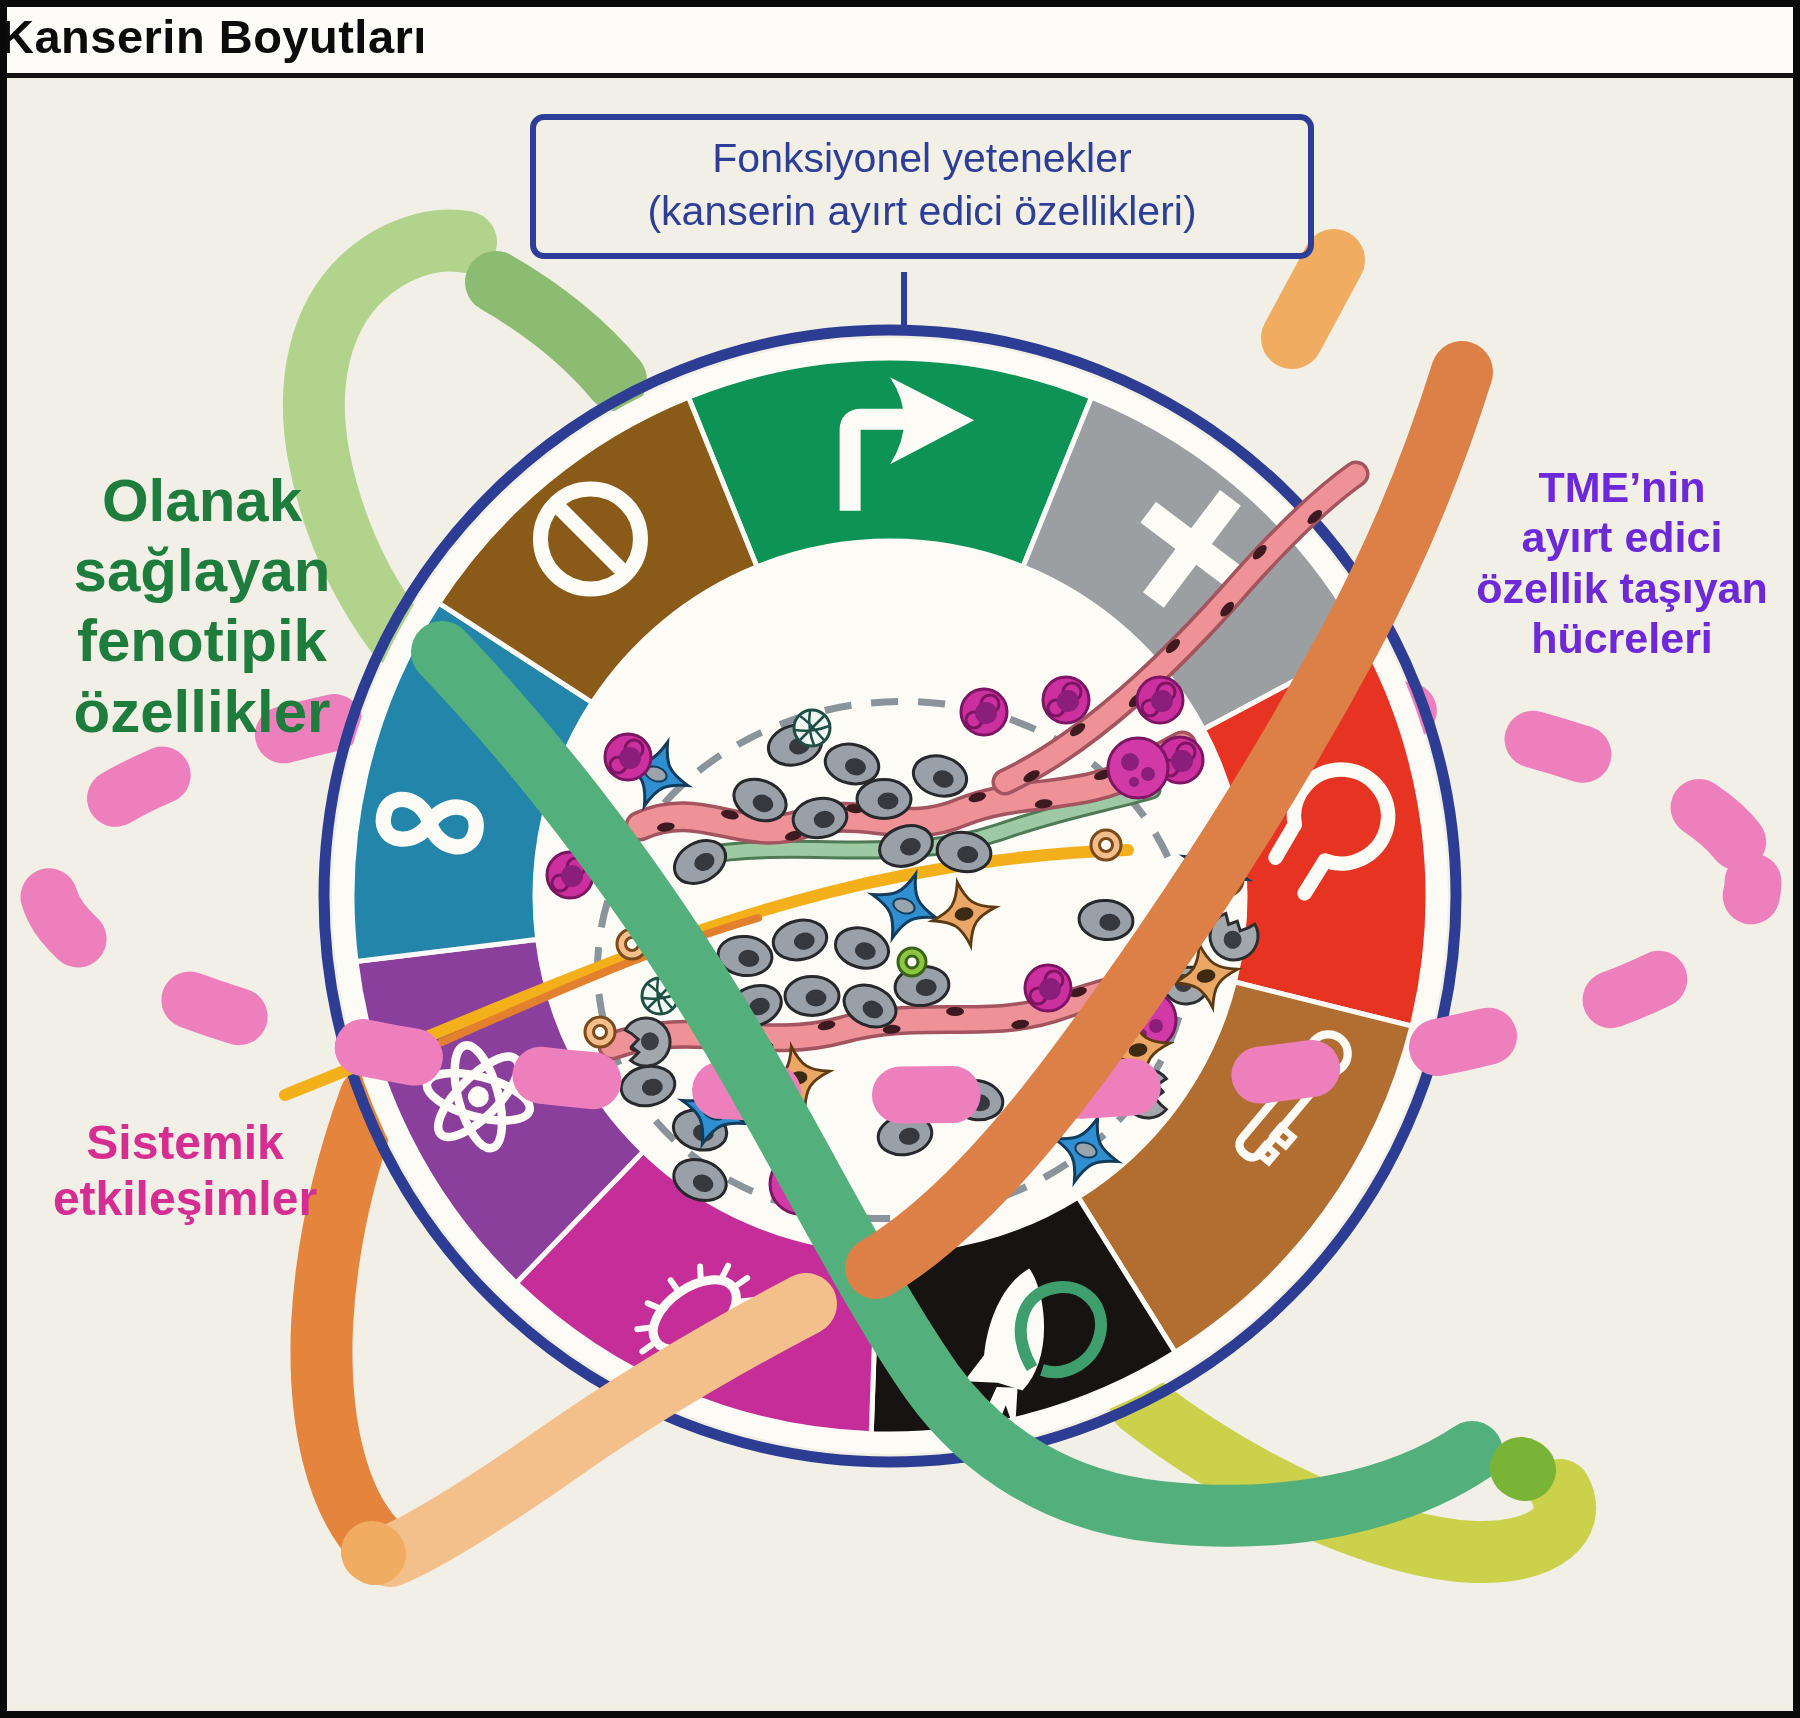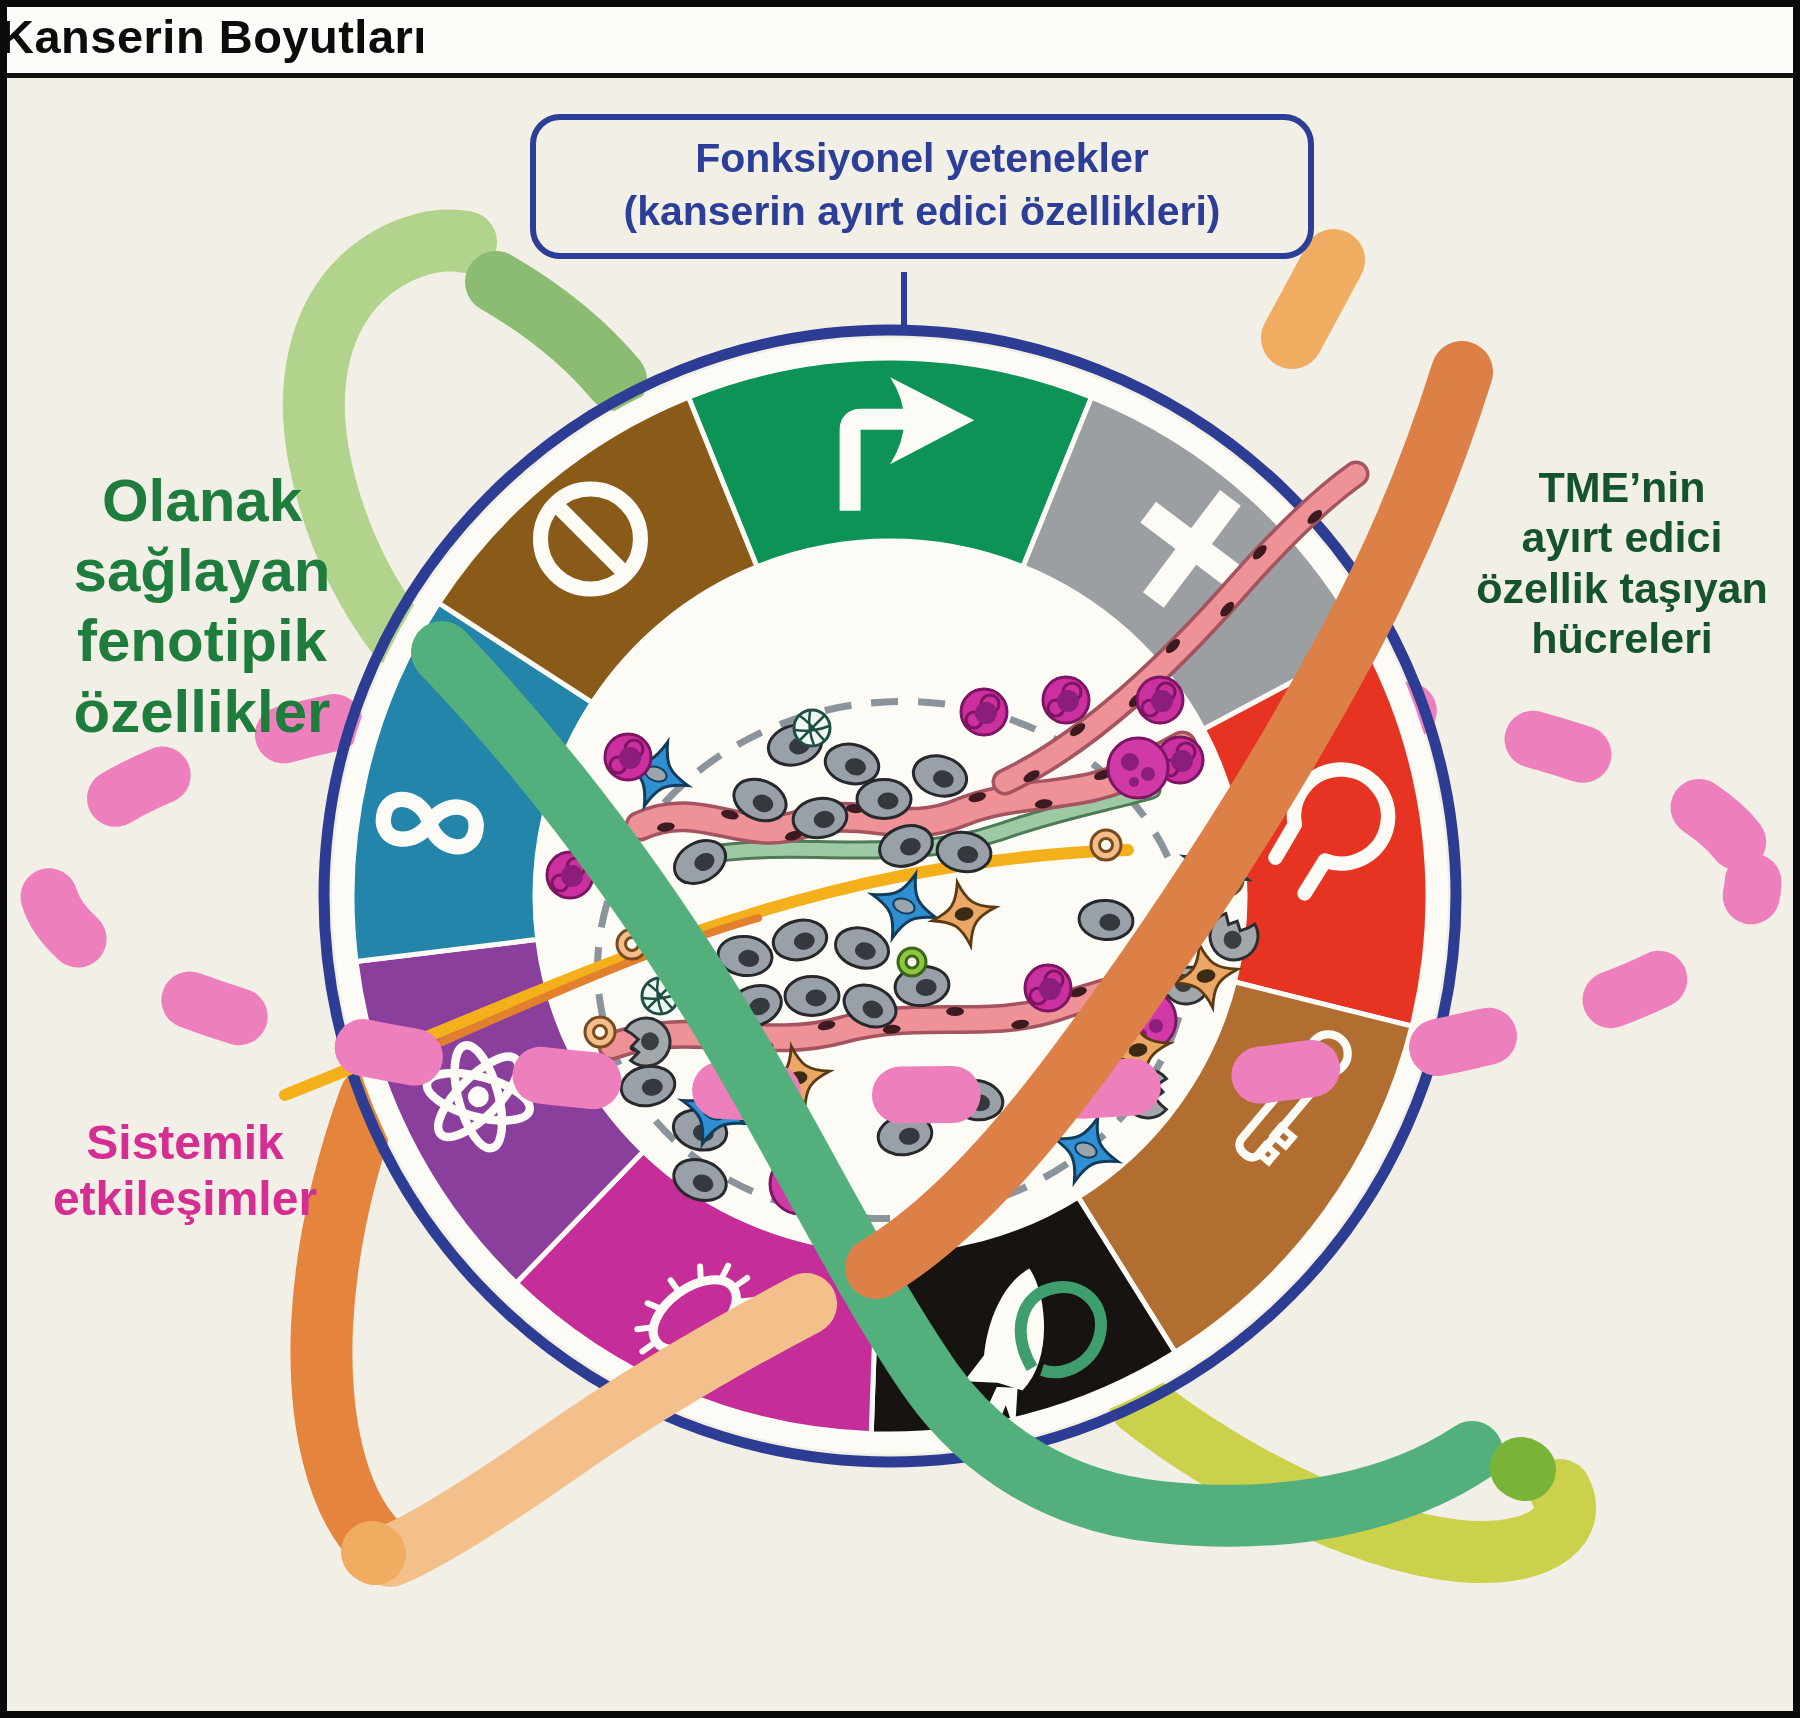--- a/index.html
+++ b/index.html
@@ -2,22 +2,22 @@
 <html><head>
 <meta charset="utf-8">
 <style>
   html,body{margin:0;padding:0;background:#555;}
   .stage{position:relative;width:1800px;height:1718px;background:#f1efe6;overflow:hidden;
          font-family:"Liberation Sans","DejaVu Sans",sans-serif;}
   .titlebar{position:absolute;left:0;top:0;width:1800px;height:73px;background:#fdfcf8;
             border-bottom:5px solid #121212;display:flex;align-items:center;z-index:20;}
   .title{font-size:47px;font-weight:bold;color:#0c0c0c;letter-spacing:.5px;}
   .frame{position:absolute;inset:0;border:7px solid #0a0a0a;pointer-events:none;z-index:40;}
-  .topbox{position:absolute;left:530px;top:114px;width:764px;border:6px solid #2c3e98;border-radius:30px;
-          padding:12px 4px 14px 4px;text-align:center;font-weight:bold;font-size:41px;line-height:1.3;
+  .topbox{position:absolute;left:530px;top:114px;width:764px;border:6px solid #2c3e98;border-radius:14px;
+          padding:12px 4px 14px 4px;text-align:center;font-weight:normal;font-size:41px;line-height:1.3;
           color:#2c3e98;white-space:pre-line;z-index:15;}
   .connector{position:absolute;left:901px;top:272px;width:6px;height:62px;background:#2c3e98;z-index:3;}
   .label{position:absolute;font-weight:bold;text-align:center;white-space:pre-line;line-height:1.17;z-index:15;}
   .label-left{left:52px;top:466px;width:300px;font-size:60px;}
   .label-right{left:1444px;top:462px;width:356px;font-size:43px;}
   .label-bl{left:20px;top:1078px;width:330px;font-size:48px;margin-top:37px;}
   svg.diagram{position:absolute;left:0;top:0;z-index:2;}
 </style>
 </head>
 <body>
@@ -408,21 +408,21 @@
   </div>
 
   <div class="topbox" style="color: rgb(44, 62, 152); border-color: rgb(44, 62, 152);">Fonksiyonel yetenekler
 (kanserin ayırt edici özellikleri)</div>
   <div class="connector" style="background: rgb(44, 62, 152);"></div>
 
   <div class="label label-left" style="color: rgb(30, 124, 60);">Olanak
 sağlayan
 fenotipik
 özellikler</div>
-  <div class="label label-right" style="color: #14532d; text-align: center;">TME’nin
+  <div class="label label-right" style="color: #6d28d9; text-align: center;">TME’nin
 ayırt edici
 özellik taşıyan
 hücreleri</div>
   <div class="label label-bl" style="color: rgb(214, 45, 146);">Sistemik
 etkileşimler</div>
 
   <div class="frame"></div>
 </div>
 
 </body></html>

